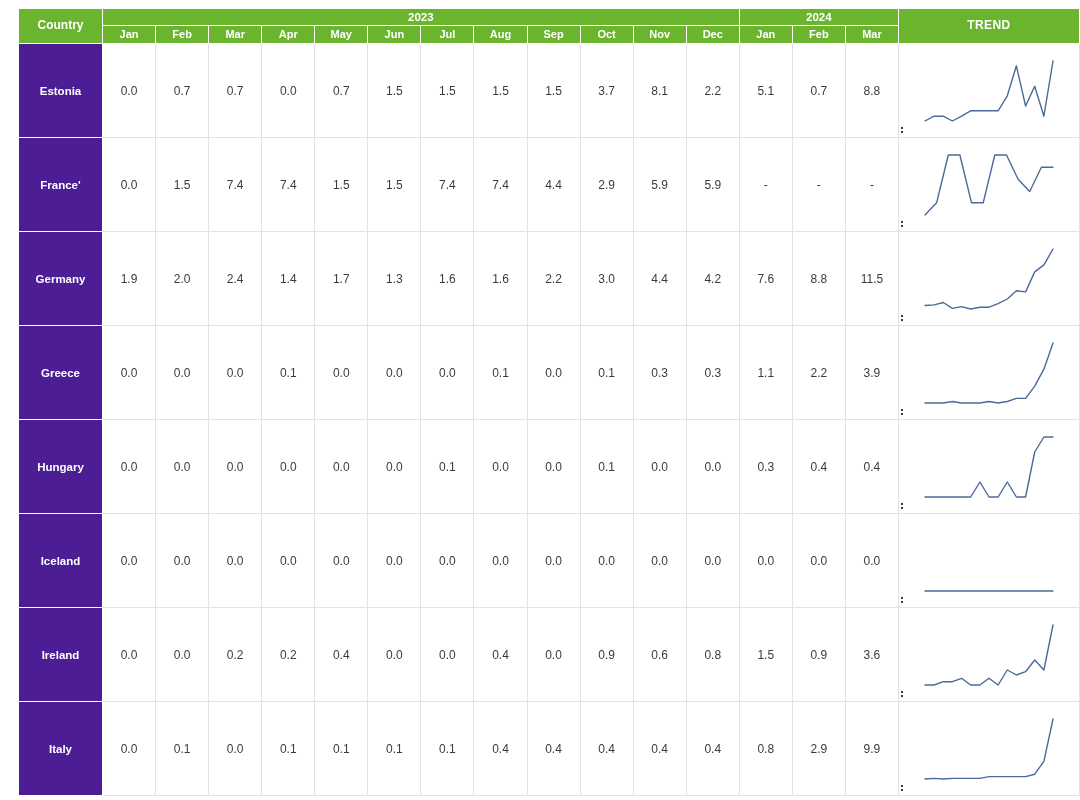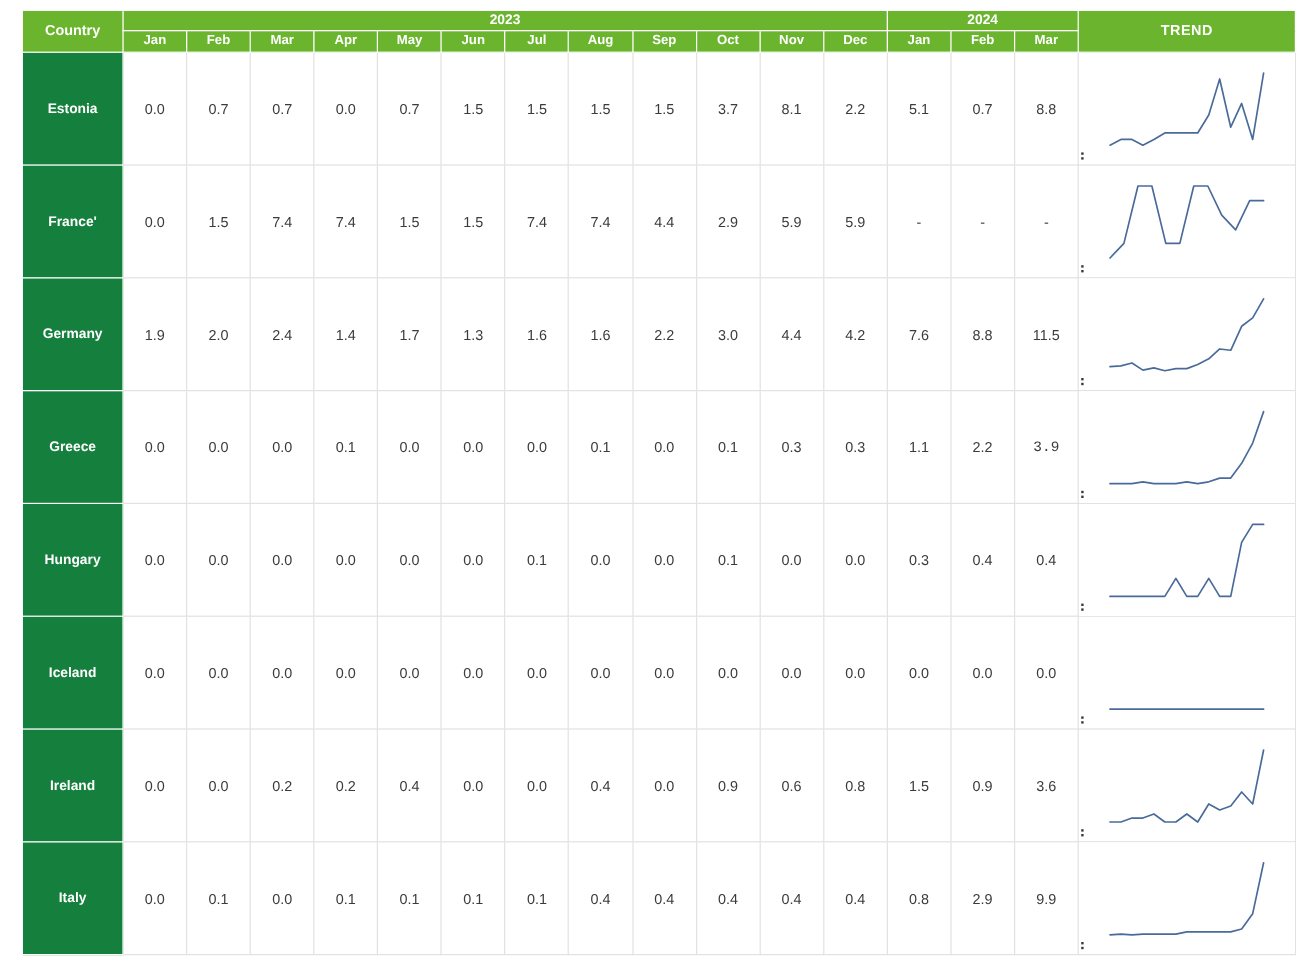--- a/index.html
+++ b/index.html
@@ -59,21 +59,21 @@
   }
   th.hd-trend {
     width: 180px;
     height: 34px;
     font-size: 12px;
     letter-spacing: 0.4px;
   }
 
   
   td.country {
-    background: #15803d;
+    background: #4c1d95;
     color: #ffffff;
     font-size: 11.5px;
     font-weight: bold;
     text-align: center;
     vertical-align: middle;
     border: 1px solid #ffffff;
     height: 93px;
     padding: 0;
   }
   td.val {
@@ -278,21 +278,21 @@
           <td class="val" style="width: 49px;">0.0</td>
           <td class="val" style="width: 49px;">0.0</td>
           <td class="val" style="width: 49px;">0.0</td>
           <td class="val" style="width: 50px;">0.1</td>
           <td class="val" style="width: 50px;">0.0</td>
           <td class="val" style="width: 51px;">0.1</td>
           <td class="val" style="width: 50px;">0.3</td>
           <td class="val" style="width: 50px;">0.3</td>
           <td class="val" style="width: 52px;">1.1</td>
           <td class="val" style="width: 50px;">2.2</td>
-          <td class="val" style="width: 50px; font-family: Liberation Mono, monospace;">3.9</td>
+          <td class="val" style="width: 50px;">3.9</td>
           <td class="trend">
             <svg width="148" height="76" viewBox="0 0 148 76" style="margin: 0px auto;">
               <path d="M10.0 68.0 L19.1 68.0 L28.3 68.0 L37.4 66.5 L46.6 68.0 L55.7 68.0 L64.9 68.0 L74.0 66.5 L83.1 68.0 L92.3 66.5 L101.4 63.4 L110.6 63.4 L119.7 51.1 L128.9 34.2 L138.0 8.0" fill="none" stroke="#4a6b9a" stroke-width="1.4" stroke-linejoin="round" stroke-linecap="round"></path>
             </svg>
             <span class="spark-dots">
               <i></i>
               <i></i>
             </span>
           </td>
         </tr>

